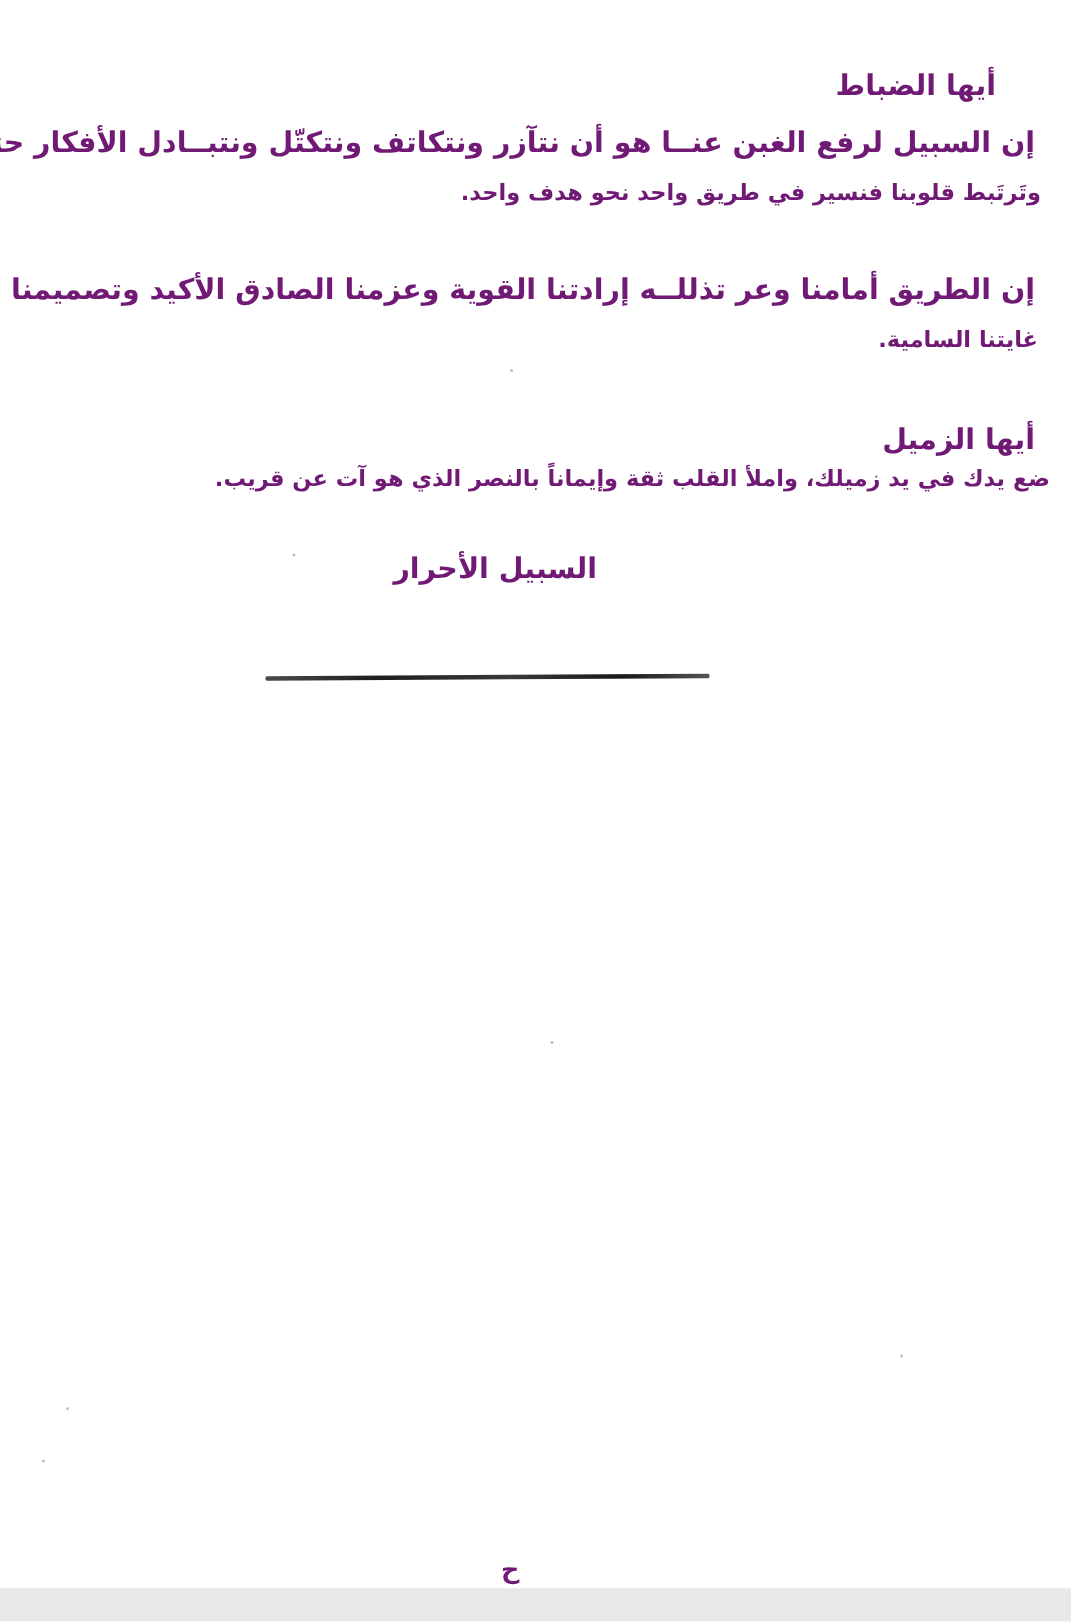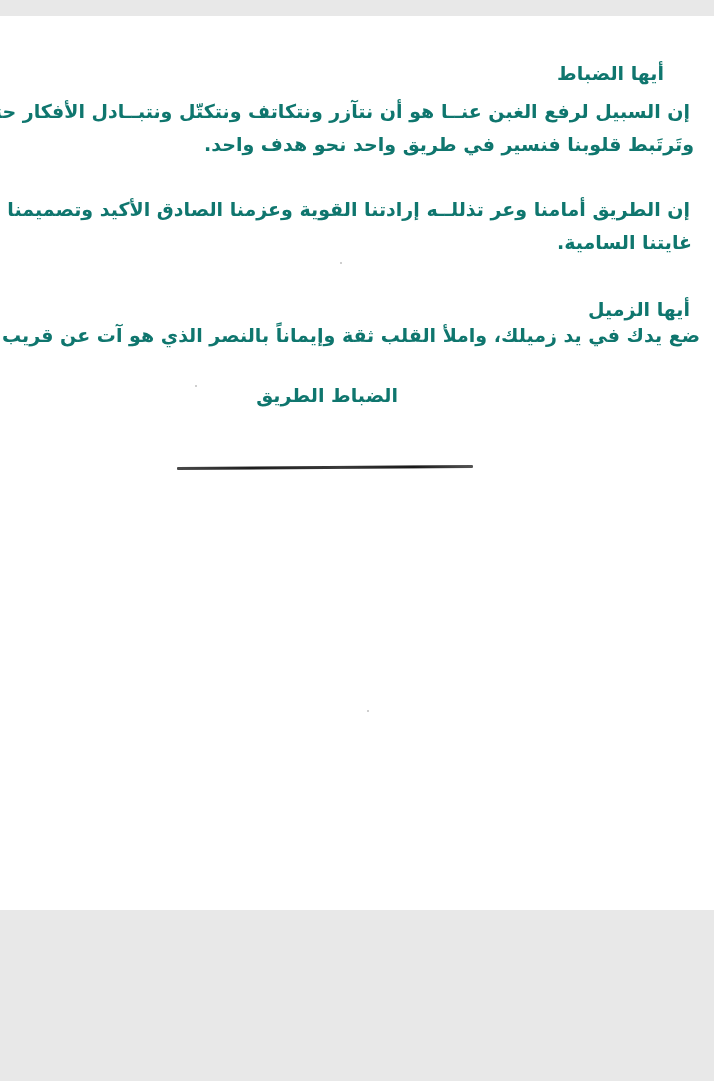--- a/index.html
+++ b/index.html
@@ -3,37 +3,37 @@
 <meta charset="utf-8">
 <style>
   html, body {
     margin: 0;
     padding: 0;
     background: #e8e8e8;
   }
   .page {
     position: relative;
     width: 714px;
-    height: 894px;
-    margin: 16px auto;
+    height: 1059px;
+    margin: 0 auto;
     background: #ffffff;
     overflow: hidden;
     direction: rtl;
     font-family: "DejaVu Sans", sans-serif;
     font-weight: bold;
-    color: #0f766e;
+    color: #701a75;
     -webkit-font-smoothing: antialiased;
   }
   .abs { position: absolute; white-space: nowrap; }
   .heading {
     font-size: 19px;
     line-height: 26px;
   }
   .bodyline {
-    font-size: 19px;
+    font-size: 15px;
     line-height: 30px;
   }
   .jline {
     position: absolute;
     right: 24px;
     left: 24px;
     font-size: 19px;
     line-height: 30px;
     text-align: justify;
     text-align-last: justify;
@@ -76,21 +76,21 @@
   <div class="abs bodyline" style="top: 113px; right: 20px;">وتَرتَبط قلوبنا فنسير في طريق واحد نحو هدف واحد.</div>
 
   <div class="jline" style="top: 178px;">إن الطريق أمامنا وعر تذللــه إرادتنا القوية وعزمنا الصادق الأكيد وتصميمنا علــى بلــوغ</div>
 
   <div class="abs bodyline" style="top: 211px; right: 22px; text-align: center;">غايتنا السامية.</div>
 
   <div class="abs heading" style="top: 280px; right: 24px;">أيها الزميل</div>
 
   <div class="abs bodyline" style="top: 304px; right: 14px;">ضع يدك في يد زميلك، واملأ القلب ثقة وإيماناً بالنصر الذي هو آت عن قريب.</div>
 
-  <div class="abs signature" style="top: 366px; right: 316px;">الضباط الطريق</div>
+  <div class="abs signature" style="top: 366px; right: 316px;">السبيل الأحرار</div>
 
   <div class="rule"></div>
 
   <div class="abs page-marker" style="top: 1038px; left: 334px; right: auto;">ح</div>
 
   <div class="speck" style="top: 369px; left: 195px; width: 2px; height: 2px;"></div>
   <div class="speck" style="top: 246px; left: 340px; width: 2px; height: 2px;"></div>
   <div class="speck" style="top: 694px; left: 367px; width: 2px; height: 2px;"></div>
   <div class="speck" style="top: 903px; left: 600px; width: 2px; height: 2px;"></div>
   <div class="speck" style="top: 938px; left: 44px; width: 2px; height: 2px;"></div>

